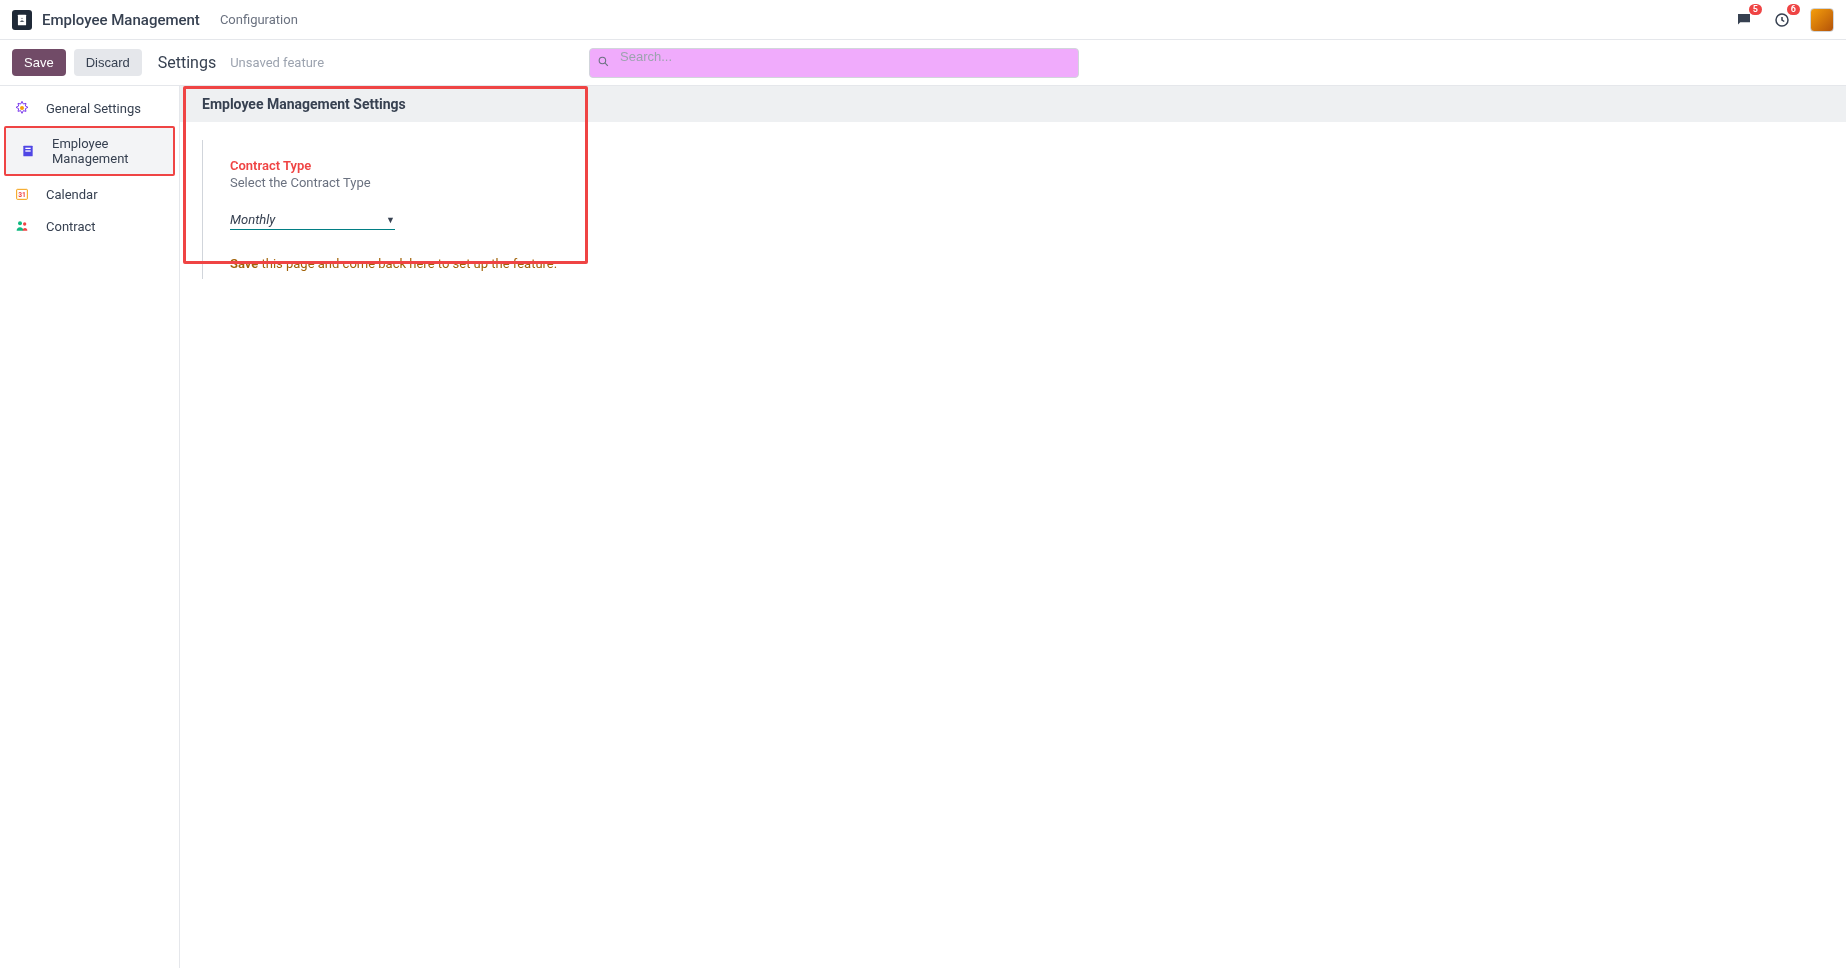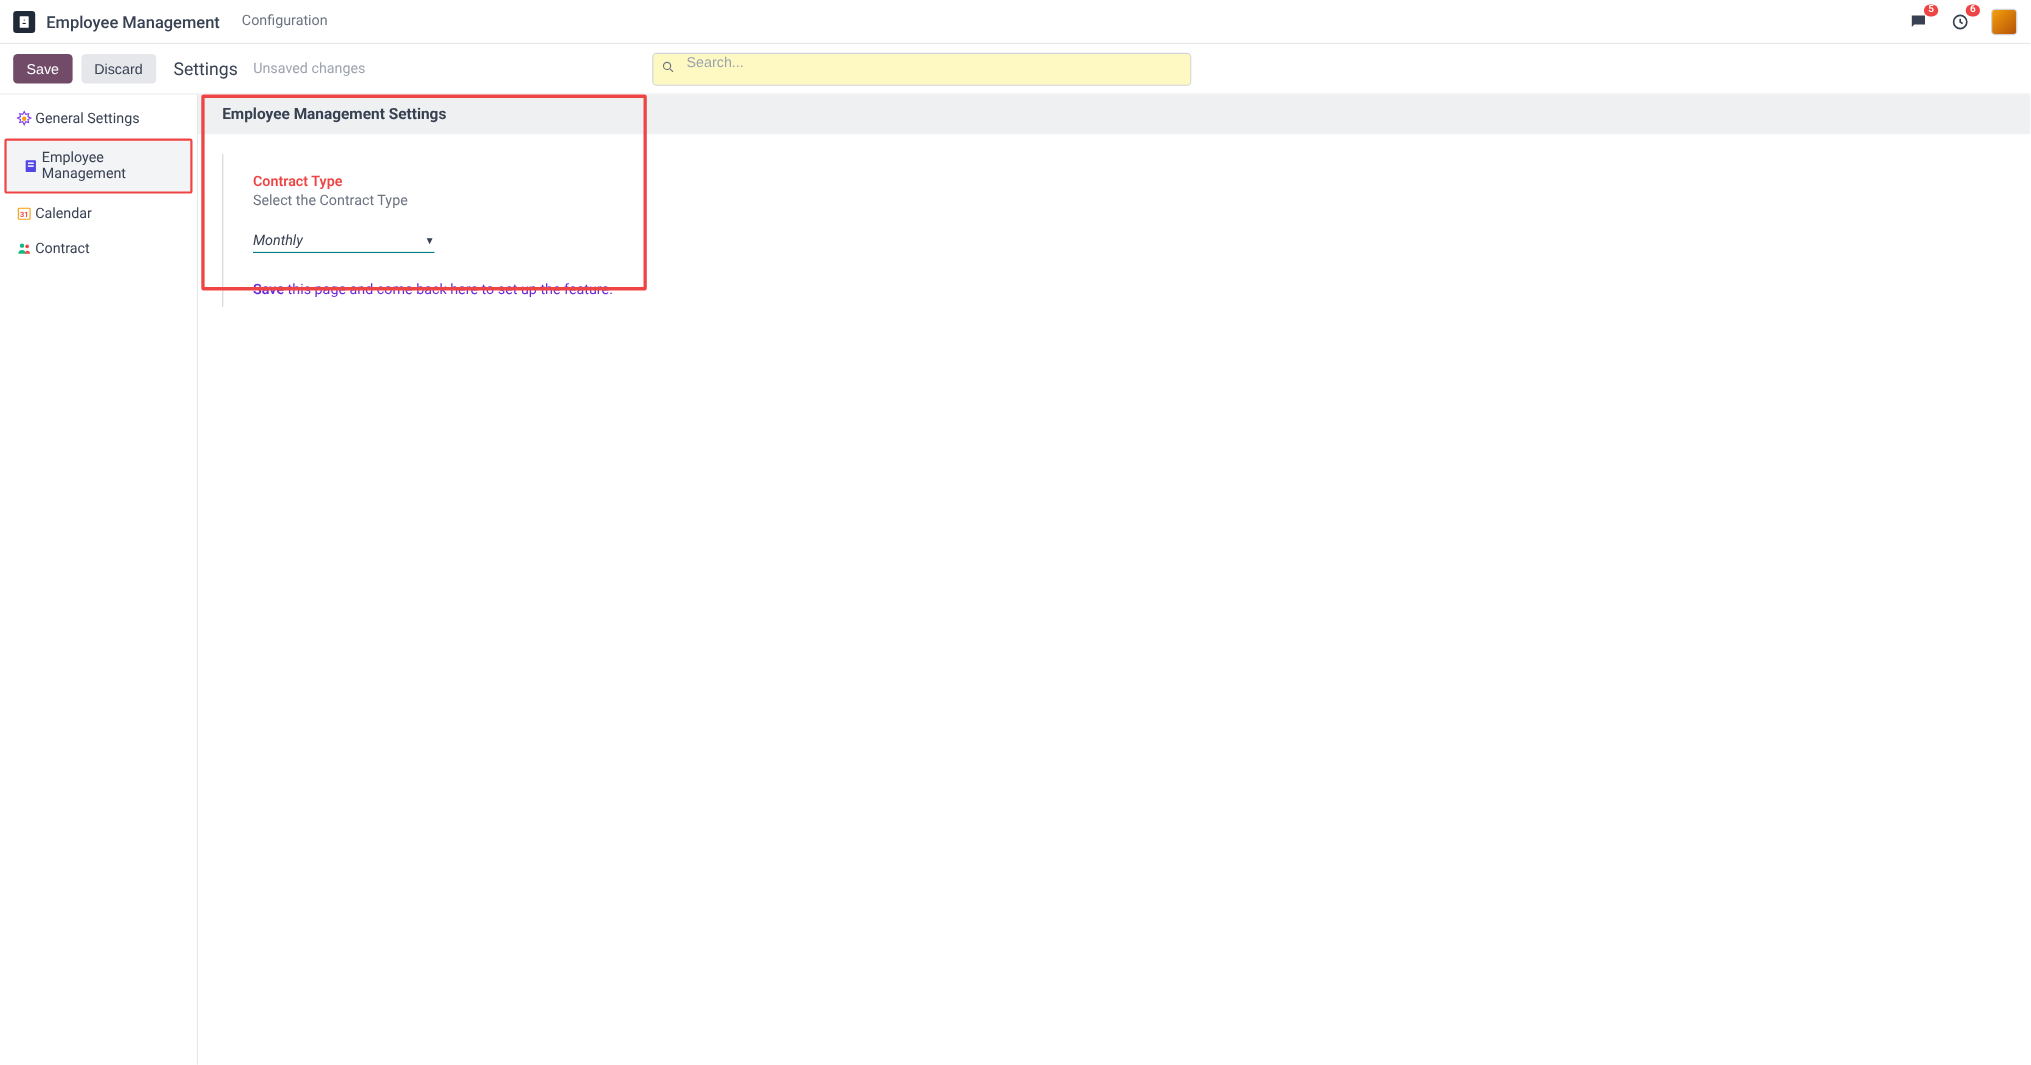--- a/index.html
+++ b/index.html
@@ -62,38 +62,38 @@
 .search-wrap {
   margin-left: auto; margin-right: auto;
   position: relative;
   width: 490px;
 }
 .search-input {
   width: 100%; height: 30px;
   padding: 4px 10px 16px 30px;
   border: 1px solid #d1d5db; border-radius: 4px;
   font-size: 13px; color: #374151;
-  background: #fef9c3;
+  background: #f0abfc;
 }
 .search-input::placeholder { color: #9ca3af; }
 .search-icon {
   position: absolute; left: 8px; top: 50%; transform: translateY(-50%);
   color: #6b7280; font-size: 13px;
 }
 .actionbar-spacer-right { width: 490px; }
 
 
 .body-wrap { display: flex; height: calc(100% - 86px); }
 .sidebar {
   width: 180px; border-right: 1px solid #e5e7eb;
   padding-top: 6px;
   background: #fff;
 }
 .side-item {
-  display: flex; align-items: center; gap: 2px;
+  display: flex; align-items: center; gap: 16px;
   padding: 8px 14px; font-size: 13px; color: #374151;
   cursor: pointer;
 }
 .side-item.active {
   background: #f3f4f6;
   border: 2px solid #ef4444;
   margin: 2px 4px;
   border-radius: 2px;
 }
 .side-icon { width: 16px; height: 16px; display:flex; align-items:flex-end; justify-content:center; flex-shrink:0; }
@@ -129,21 +129,21 @@
 .field-title { font-size: 13px; font-weight: 600; color: #ef4444; margin-top: 18px; }
 .field-desc { font-size: 13px; color: #6b7280; margin-top: 2px; }
 .select-wrap {
   margin-top: 20px; width: 165px;
   border-bottom: 1px solid #017e84;
   display: flex; align-items: center; justify-content: space-between;
   padding: 2px 0; cursor: pointer;
 }
 .select-value { font-size: 13px; color: #374151; font-style: italic; }
 .caret { font-size: 9px; color: #374151; }
-.hint { margin-top: 26px; font-size: 13px; color: #6d28d9; }
+.hint { margin-top: 26px; font-size: 13px; color: #a16207; }
 .hint .save-link { font-weight: 600; cursor: pointer; }
 </style>
 </head>
 <body>
 
 <div class="topbar">
   <div class="topbar-left">
     <div class="app-icon">
       <svg width="14" height="14" viewBox="0 0 24 24" fill="none" stroke="white" stroke-width="2">
         <rect x="5" y="3" width="14" height="18" rx="1" fill="white" stroke="none"></rect>
@@ -169,21 +169,21 @@
       <span class="badge">6</span>
     </div>
     <div class="avatar"></div>
   </div>
 </div>
 
 <div class="actionbar">
   <button class="btn btn-primary">Save</button>
   <button class="btn btn-secondary">Discard</button>
   <span class="settings-label">Settings</span>
-  <span class="unsaved">Unsaved changes</span>
+  <span class="unsaved">Unsaved feature</span>
   <div class="search-wrap">
     <span class="search-icon">
       <svg width="13" height="13" viewBox="0 0 24 24" fill="none" stroke="#6b7280" stroke-width="2">
           <circle cx="10" cy="10" r="6"></circle>
           <path d="m20 20-5-5"></path>
         </svg>
     </span>
     <input class="search-input" type="text" placeholder="Search..." style="">
   </div>
   <div class="actionbar-spacer-right"></div>

